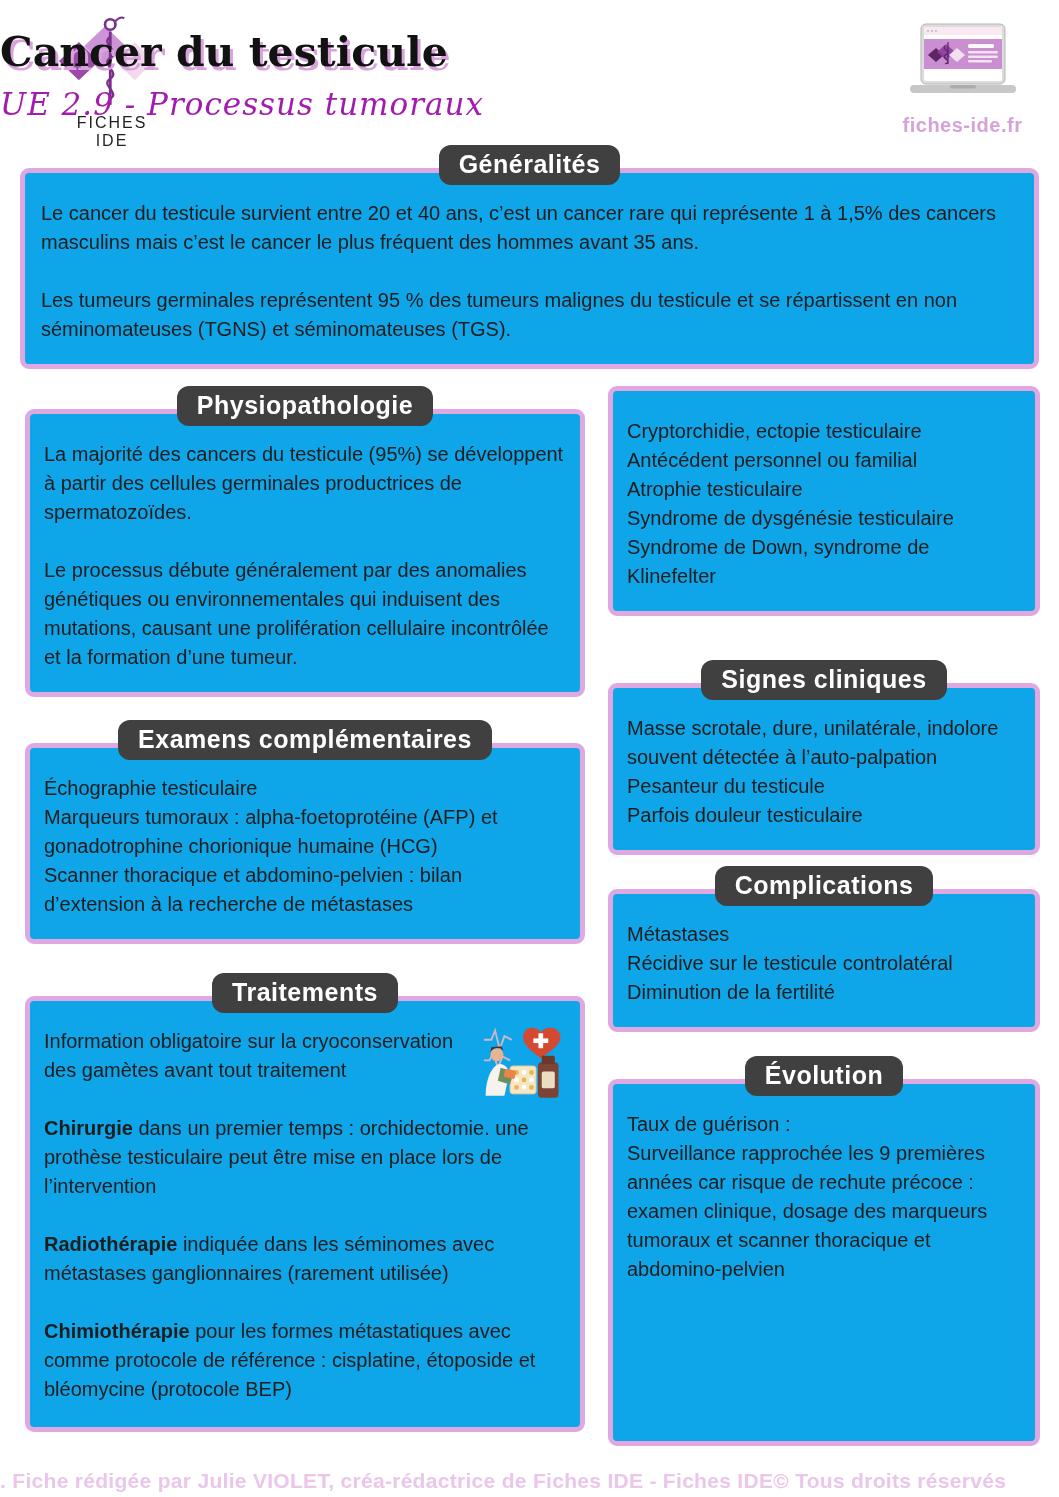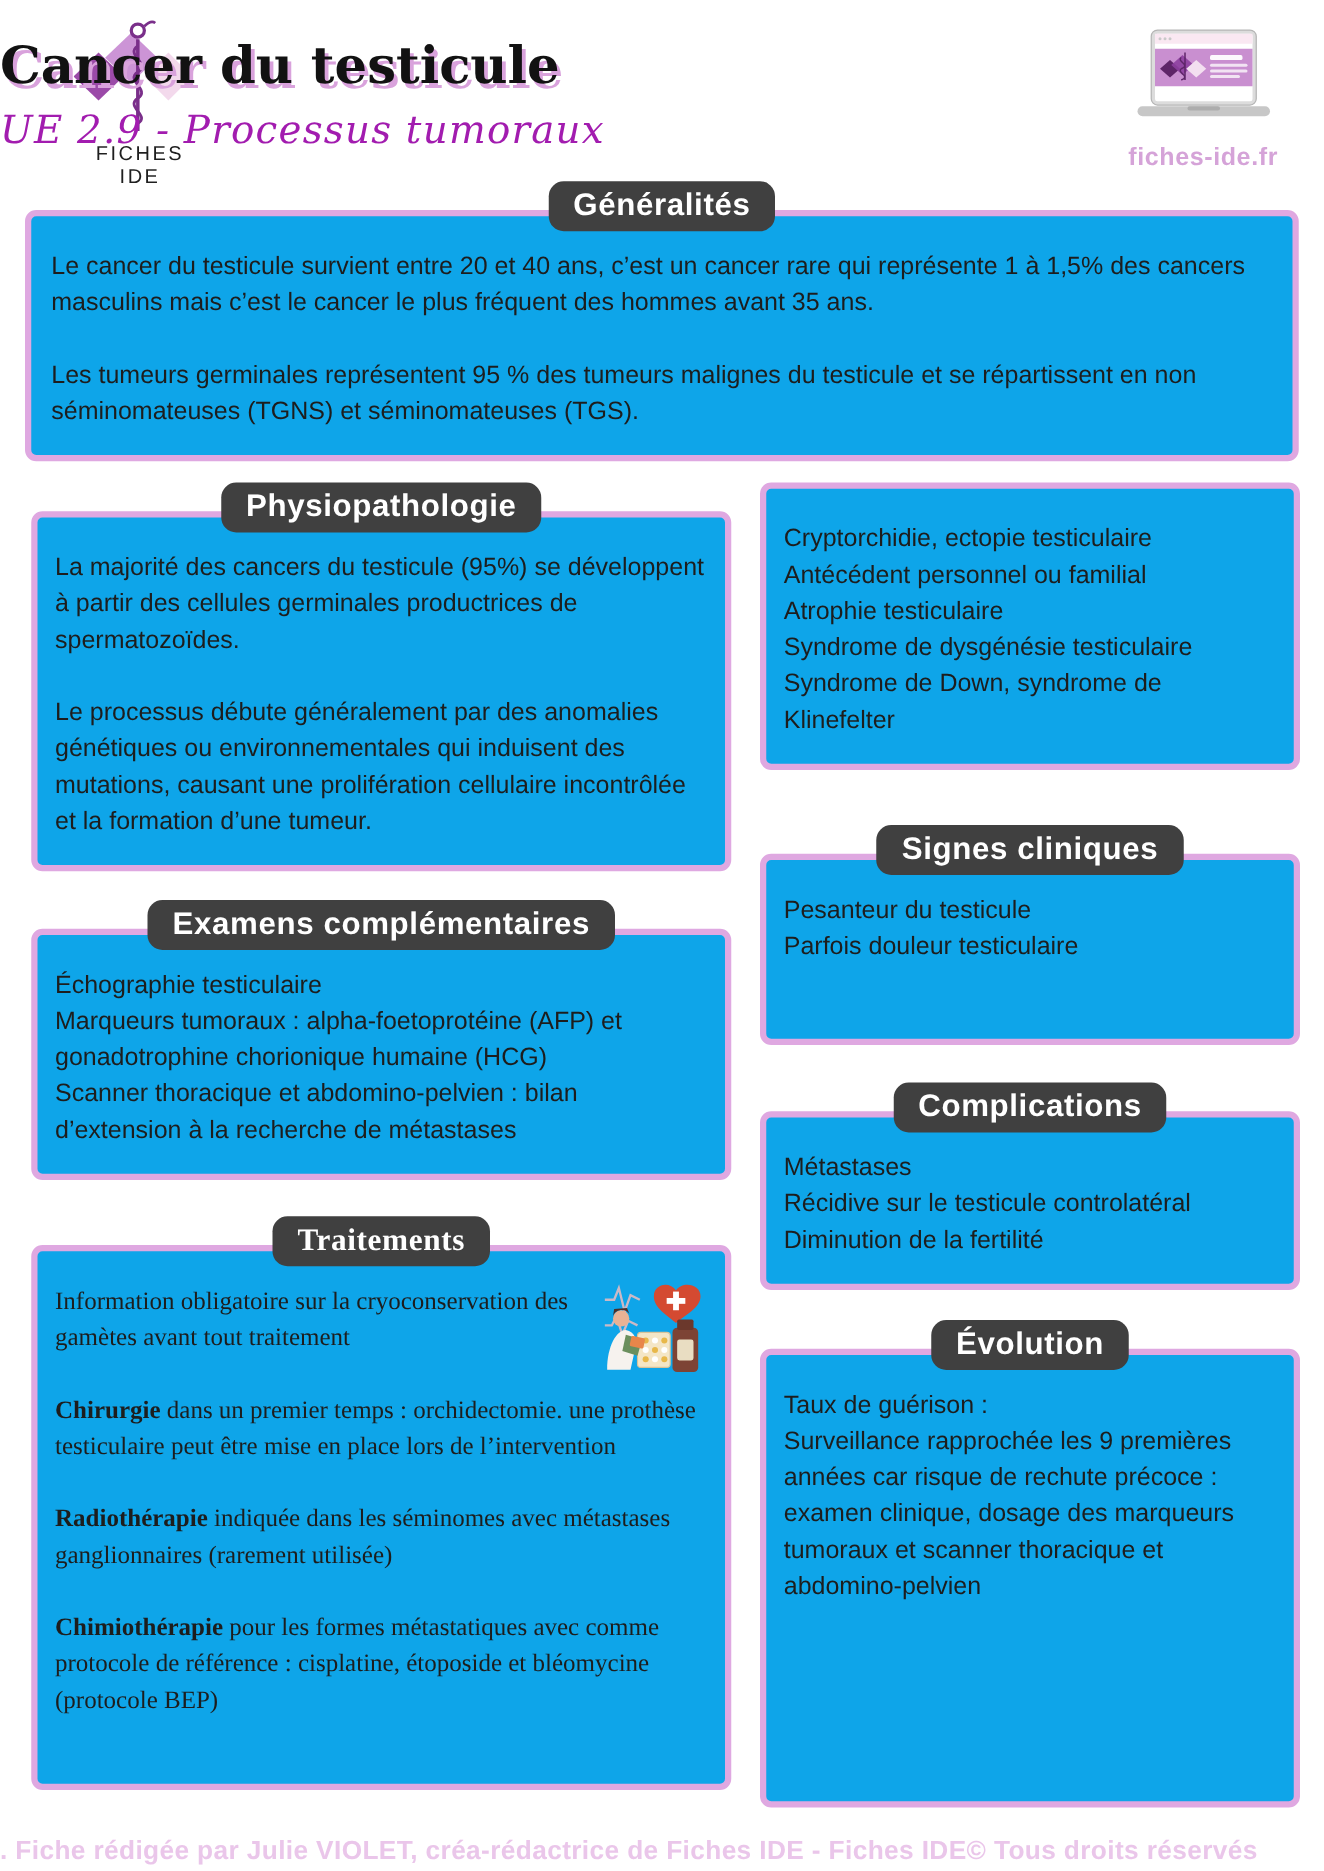--- a/index.html
+++ b/index.html
@@ -45,21 +45,21 @@
   .sec-physio{left:25px;top:386px;width:560px;}
   .sec-physio .box{min-height:273px;}
   .sec-facteurs{left:608px;top:386px;width:432px;}
   .sec-facteurs .box{min-height:220px;}
   .sec-signes{left:608px;top:660px;width:432px;}
   .sec-signes .box{min-height:153px;}
   .sec-examens{left:25px;top:720px;width:560px;}
   .sec-examens .box{min-height:186px;}
   .sec-complications{left:608px;top:866px;width:432px;}
   .sec-complications .box{min-height:132px;}
-  .sec-traitements{left:25px;top:973px;width:560px;font-family:Liberation Serif, serif;}
+  .sec-traitements{left:25px;top:973px;width:560px;}
   .sec-traitements .box{min-height:436px;}
   .sec-evolution{left:608px;top:1056px;width:432px;}
   .sec-evolution .box{min-height:367px;}
   .treat-illus{float:right;width:84px;height:84px;margin:-4px 0 6px 8px;}
   
   .footer{
     position:absolute;left:0;top:1469px;width:1059px;
     font-size:21px;font-weight:bold;color:#eac6ea;letter-spacing:.3px;
   }
 </style>
@@ -132,20 +132,21 @@
       <div class="line">Antécédent personnel ou familial</div>
       <div class="line">Atrophie testiculaire</div>
       <div class="line">Syndrome de dysgénésie testiculaire</div>
       <div class="line">Syndrome de Down, syndrome de Klinefelter</div>
     </div>
   </div>
 
   <div class="section sec-signes">
     <div class="badge">Signes cliniques</div>
     <div class="box">
+      <div class="line">Masse scrotale, dure, unilatérale, indolore souvent détectée à l’auto-palpation</div>
       <div class="line">Pesanteur du testicule</div>
       <div class="line">Parfois douleur testiculaire</div>
     </div>
   </div>
 
   <div class="section sec-examens">
     <div class="badge">Examens complémentaires</div>
     <div class="box">
       <div class="line">Échographie testiculaire</div>
       <div class="line">Marqueurs tumoraux : alpha-foetoprotéine (AFP) et gonadotrophine chorionique humaine (HCG)</div>

